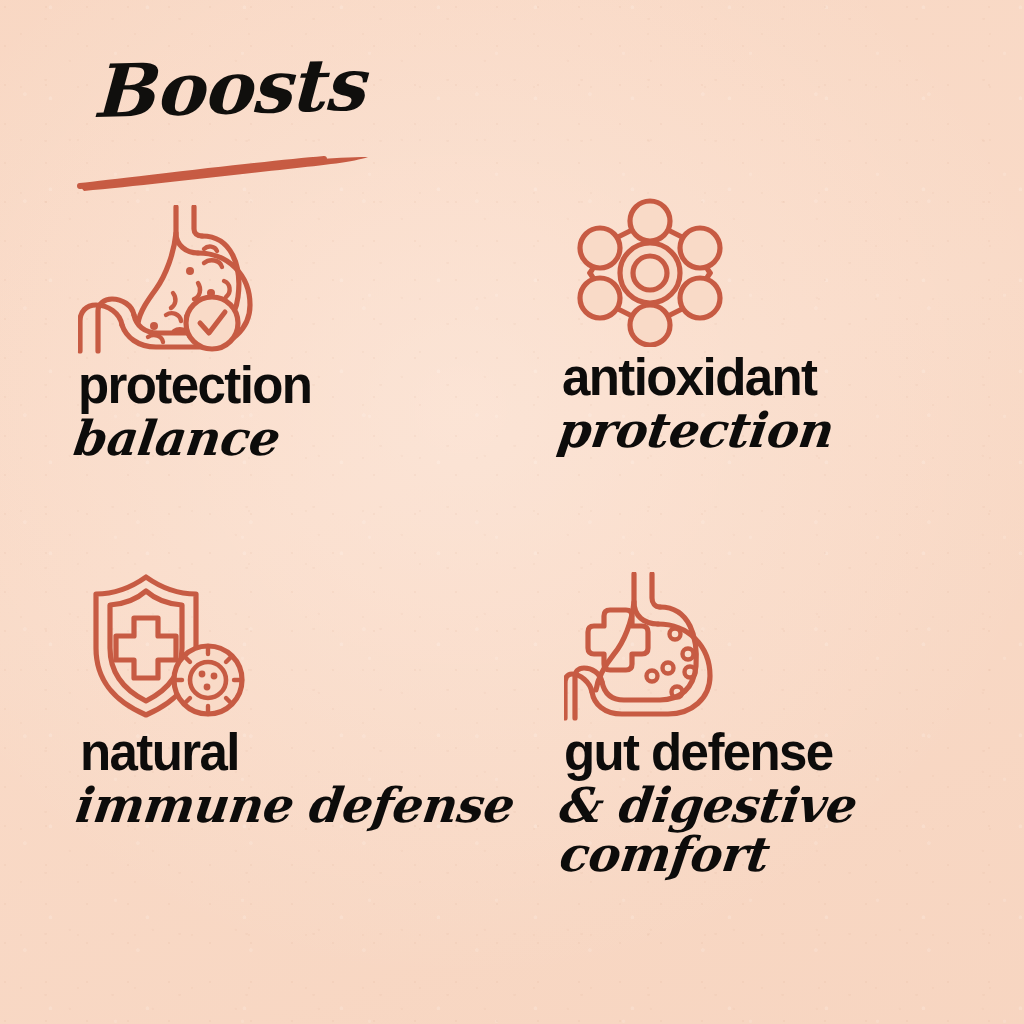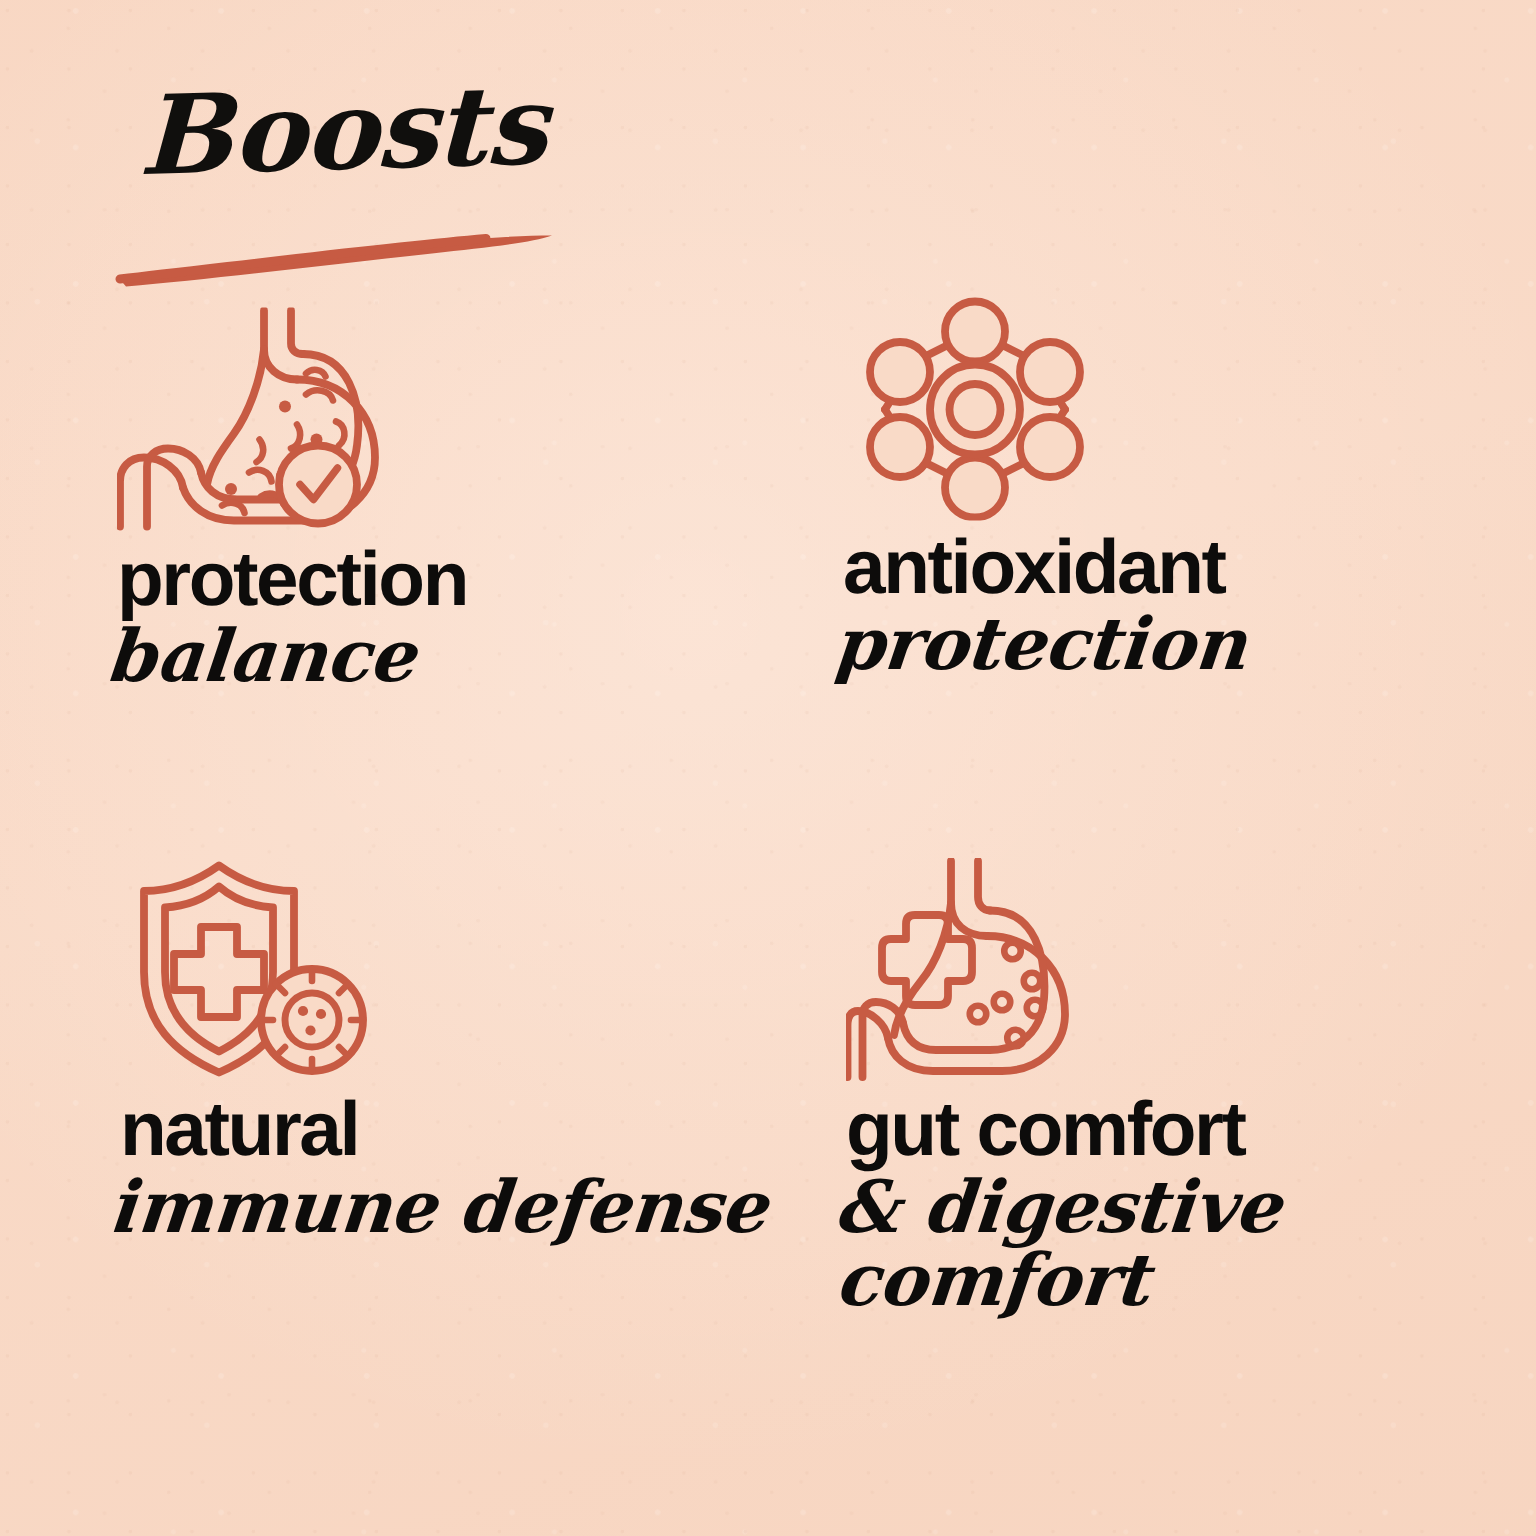--- a/index.html
+++ b/index.html
@@ -276,19 +276,19 @@
           <circle cx="111" cy="62" r="5.5"></circle>
           <circle cx="124" cy="82" r="5.5"></circle>
           <circle cx="104" cy="96" r="5.5"></circle>
           <circle cx="126" cy="100" r="5.5"></circle>
           <circle cx="88" cy="104" r="5.5"></circle>
           <circle cx="113" cy="120" r="5.5"></circle>
         </g>
       </svg>
     </div>
     <div class="benefit-text">
-      <div class="line-sans">gut comfort</div>
+      <div class="line-sans">gut defense</div>
       <div class="line-script">&amp; digestive</div>
       <div class="line-script tight">comfort</div>
     </div>
   </div>
 
 </div>
 
 </body></html>

